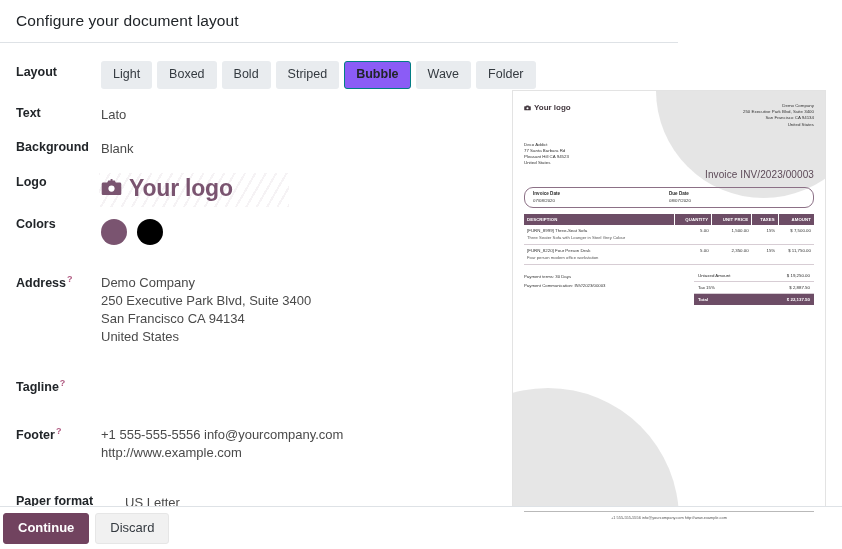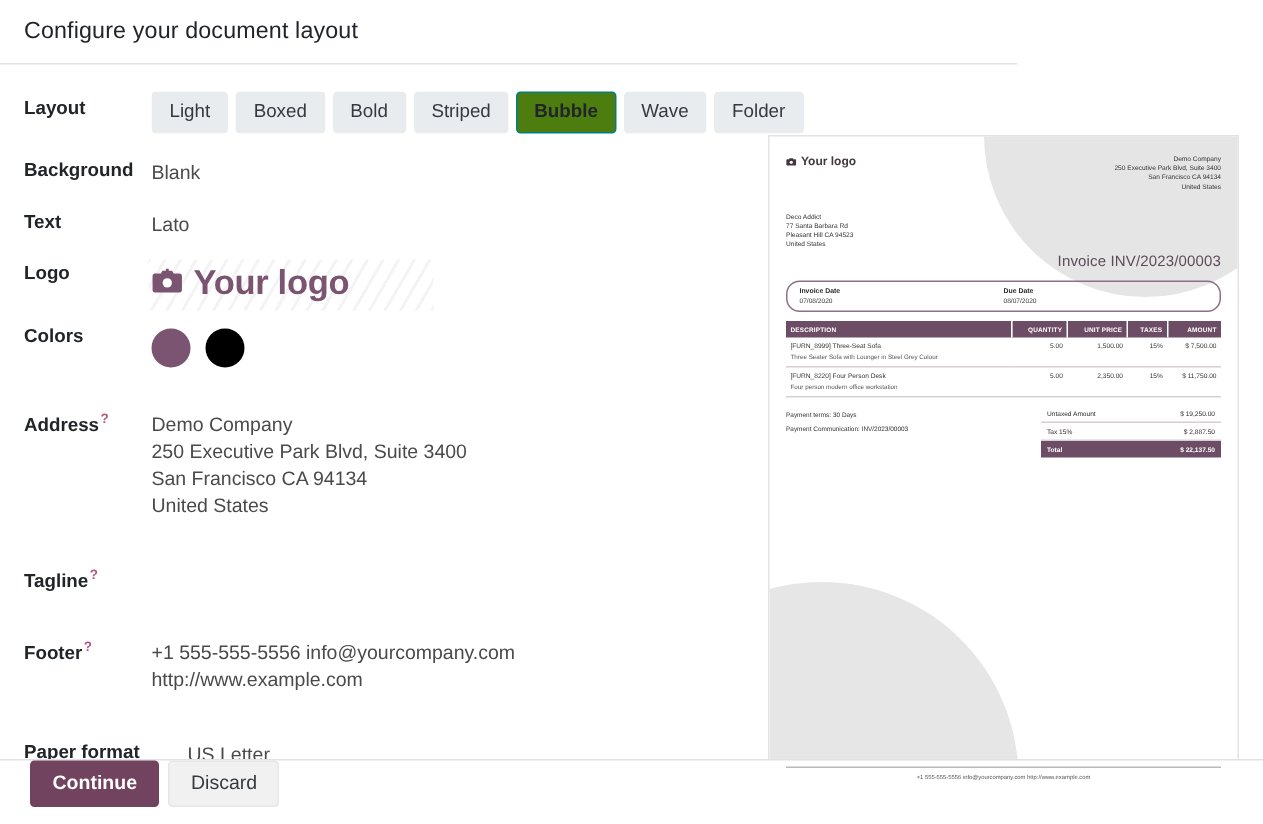--- a/index.html
+++ b/index.html
@@ -50,21 +50,21 @@
     font-size: 12.5px;
     padding: 5px 11px 6px 11px;
     background: #e9ecef;
     border: 1px solid transparent;
     border-radius: 3px;
     color: #343a40;
     cursor: pointer;
     line-height: 15px;
   }
   .lbtn.active {
-    background: #4d7c0f;
+    background: #8b5cf6;
     border: 1px solid #017e84;
     color: #212529;
     font-weight: bold;
   }
 
   .row-bg { margin-bottom: 13px; }
   .row-text { margin-bottom: 12px; }
   .row-logo { margin-bottom: 14px; }
   .row-colors { margin-bottom: 25px; }
   .row-address { margin-bottom: 28px; }
@@ -179,22 +179,22 @@
     position: absolute; left: 11px; right: 11px; bottom: 12px; z-index: 3;
   }
   .pv-foot .rule { border-top: 1px solid #b9b9b9; }
   .pv-foot .ftext { text-align: center; font-size: 3.9px; color: #555; margin-top: 3px; }
 
   
   .dialog-footer {
     position: absolute; left: 0; bottom: 0;
     width: 842px; height: 43px;
     border-top: 1px solid #dee2e6;
-    display: flex; align-items: flex-start; gap: 6px;
-    padding: 0 20px;
+    display: flex; align-items: center; gap: 6px;
+    padding: 0 3px;
     background: #fff;
   }
   .btn { font-size: 13px; border-radius: 3px; padding: 6px 14px 7px 14px; cursor: pointer; border: 1px solid transparent; line-height: 16px; }
   .btn-primary { background: #71435f; color: #fff; font-weight: bold; border-color: #71435f; }
   .btn-secondary { background: #f1f1f1; color: #343a40; border-color: #e6e6e6; }
 </style>
 </head>
 <body>
 
 <div class="wizard">
@@ -213,28 +213,28 @@
           <button class="lbtn">Light</button>
           <button class="lbtn">Boxed</button>
           <button class="lbtn">Bold</button>
           <button class="lbtn">Striped</button>
           <button class="lbtn active">Bubble</button>
           <button class="lbtn">Wave</button>
           <button class="lbtn">Folder</button>
         </div>
       </div>
 
+      <div class="frow row-text">
+        <div class="flabel">Text</div>
+        <div class="fval">Lato</div>
+      </div>
+
       <div class="frow row-bg">
         <div class="flabel">Background</div>
         <div class="fval">Blank</div>
-      </div>
-
-      <div class="frow row-text">
-        <div class="flabel">Text</div>
-        <div class="fval">Lato</div>
       </div>
 
       <div class="frow row-logo">
         <div class="flabel">Logo</div>
         <div class="fval">
           <div class="logo-ph">
             <div class="logo-stripes"></div>
             <span class="cam">
               <svg width="21" height="18" viewBox="0 0 21 18">
                 <path d="M6.2 3.4l1.1-1.9h6.4l1.1 1.9h3.9c.9 0 1.6.7 1.6 1.6v9.4c0 .9-.7 1.6-1.6 1.6H2.3c-.9 0-1.6-.7-1.6-1.6V5c0-.9.7-1.6 1.6-1.6h3.9z" fill="#7a5470"></path>

